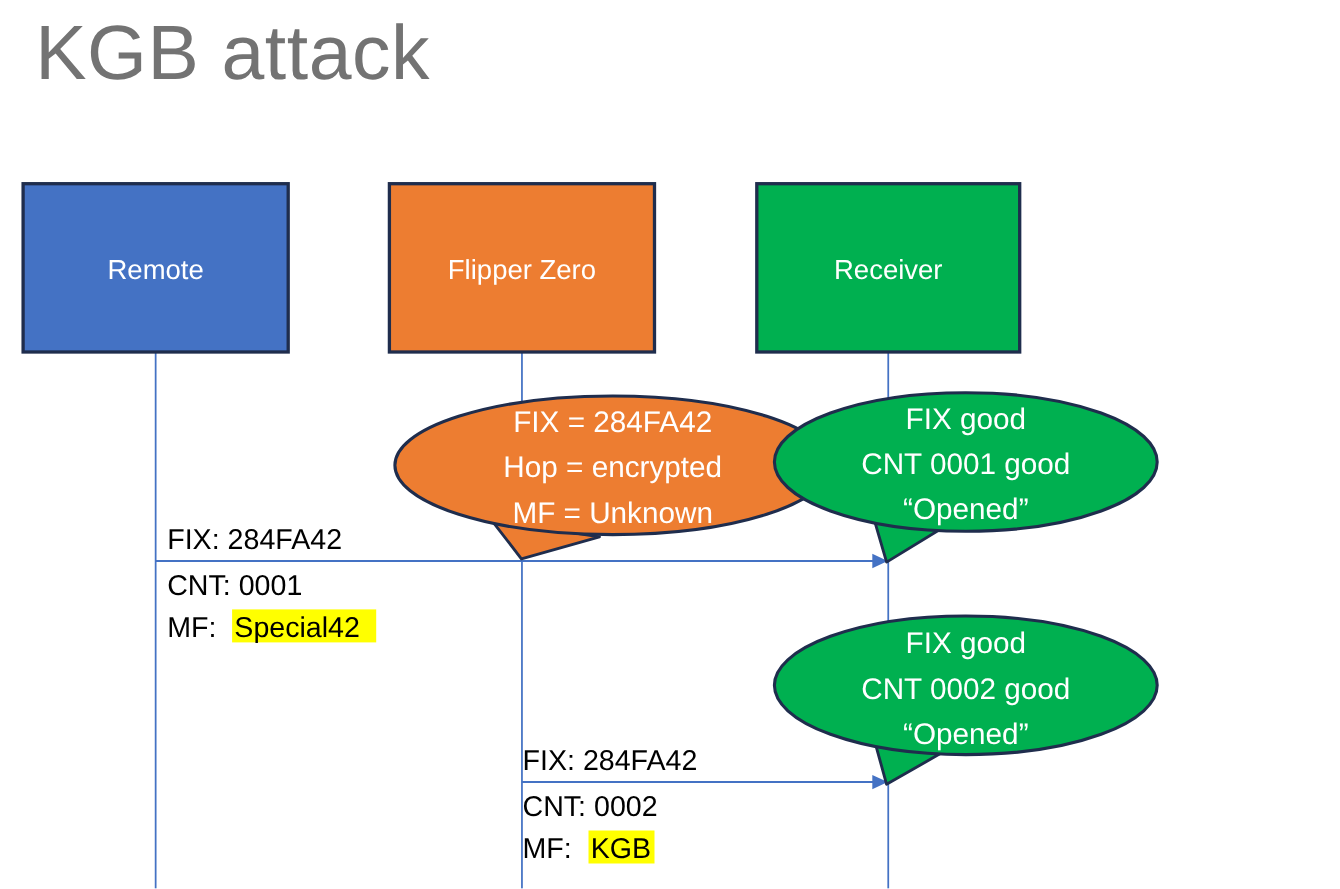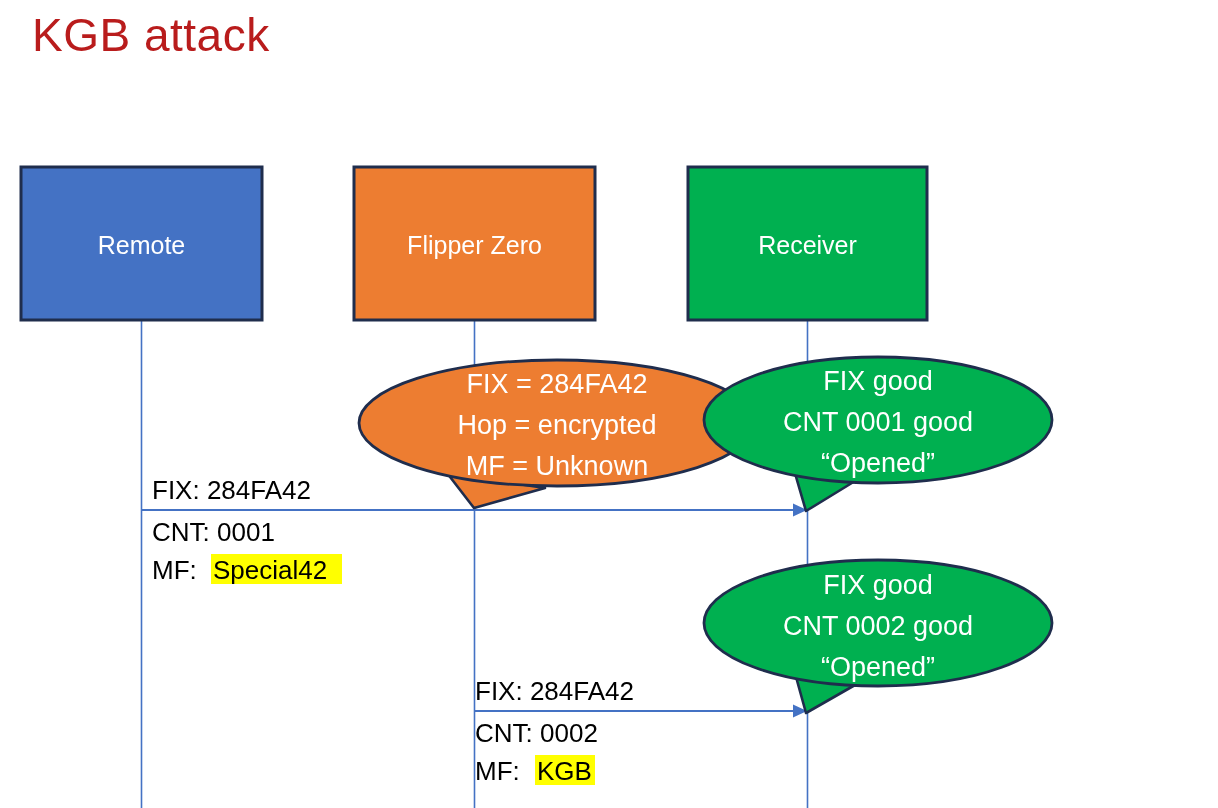--- a/index.html
+++ b/index.html
@@ -14,23 +14,23 @@
     position: relative;
     width: 1218px;
     height: 808px;
     overflow: hidden;
     background: #ffffff;
   }
   #title {
     position: absolute;
     left: 32px;
     top: 8px;
-    font-size: 46px;
+    font-size: 70px;
     font-weight: 300;
-    color: #b91c1c;
+    color: #737373;
     letter-spacing: 0.5px;
     white-space: nowrap;
   }
   svg.layer {
     position: absolute;
     left: 0;
     top: 0;
     width: 1218px;
     height: 808px;
   }

